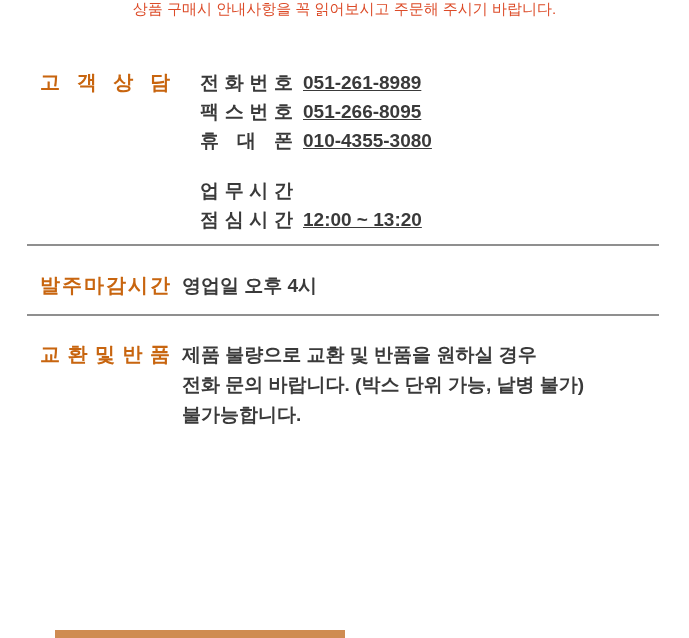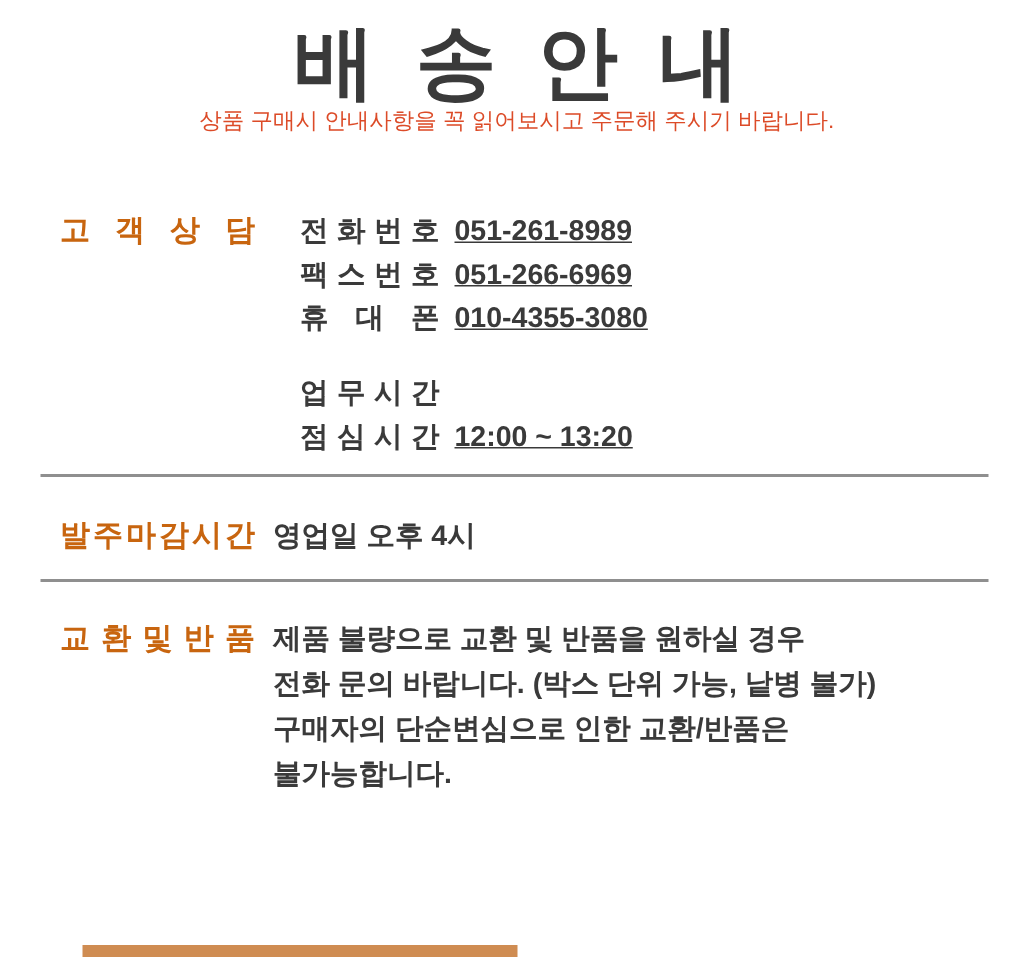--- a/index.html
+++ b/index.html
@@ -84,23 +84,20 @@
     width: 290px;
     height: 8px;
     background: #cf8c52;
   }
 </style>
 </head>
 <body>
 
 <div class="page">
 
-  <h1 class="title">
-    <span class="spread">배송안내</span>
-  </h1>
 
   <p class="subtitle">상품 구매시 안내사항을 꼭 읽어보시고 주문해 주시기 바랍니다.</p>
 
   <section class="sec sec-1">
     <div class="heading jheading">
         <span>고</span>
         <span>객</span>
         <span>상</span>
         <span>담</span>
       </div>
@@ -112,21 +109,21 @@
             <span>번</span>
             <span>호</span>
           </span><span class="val">051-261-8989</span>
       </div>
       <div class="row">
         <span class="jlabel">
             <span>팩</span>
             <span>스</span>
             <span>번</span>
             <span>호</span>
-          </span><span class="val">051-266-6969</span>
+          </span><span class="val">051-266-8095</span>
       </div>
       <div class="row">
         <span class="jlabel">
             <span>휴</span>
             <span>대</span>
             <span>폰</span>
           </span><span class="val">010-4355-3080</span>
       </div>
       <div class="hours-gap"></div>
       <div class="row">
@@ -170,20 +167,19 @@
     <div class="heading jheading">
         <span>교</span>
         <span>환</span>
         <span>및</span>
         <span>반</span>
         <span>품</span>
       </div>
     <div class="content">
       <div class="row">제품 불량으로 교환 및 반품을 원하실 경우</div>
       <div class="row">전화 문의 바랍니다. (박스 단위 가능, 낱병 불가)</div>
-      <div class="row">구매자의 단순변심으로 인한 교환/반품은</div>
       <div class="row">불가능합니다.</div>
     </div>
   </section>
 
   <div class="footer-bar"></div>
 
 </div>
 
 </body></html>

